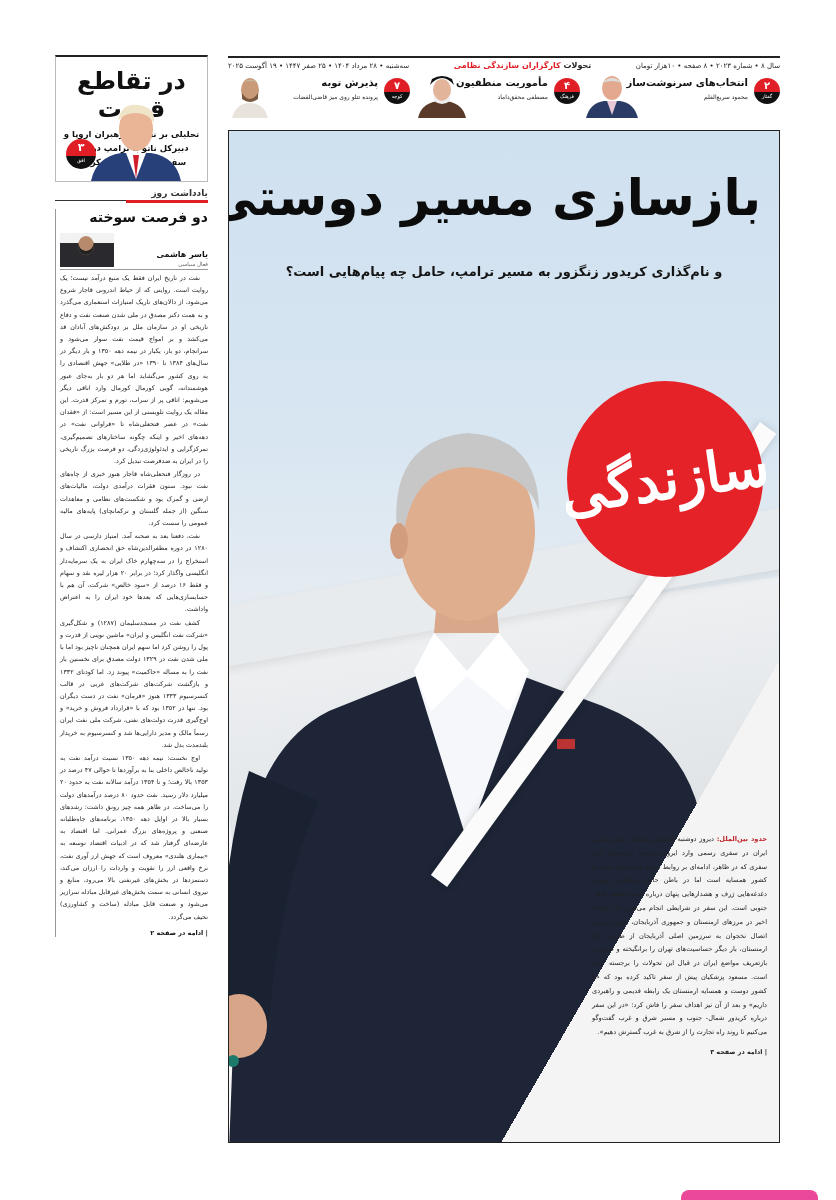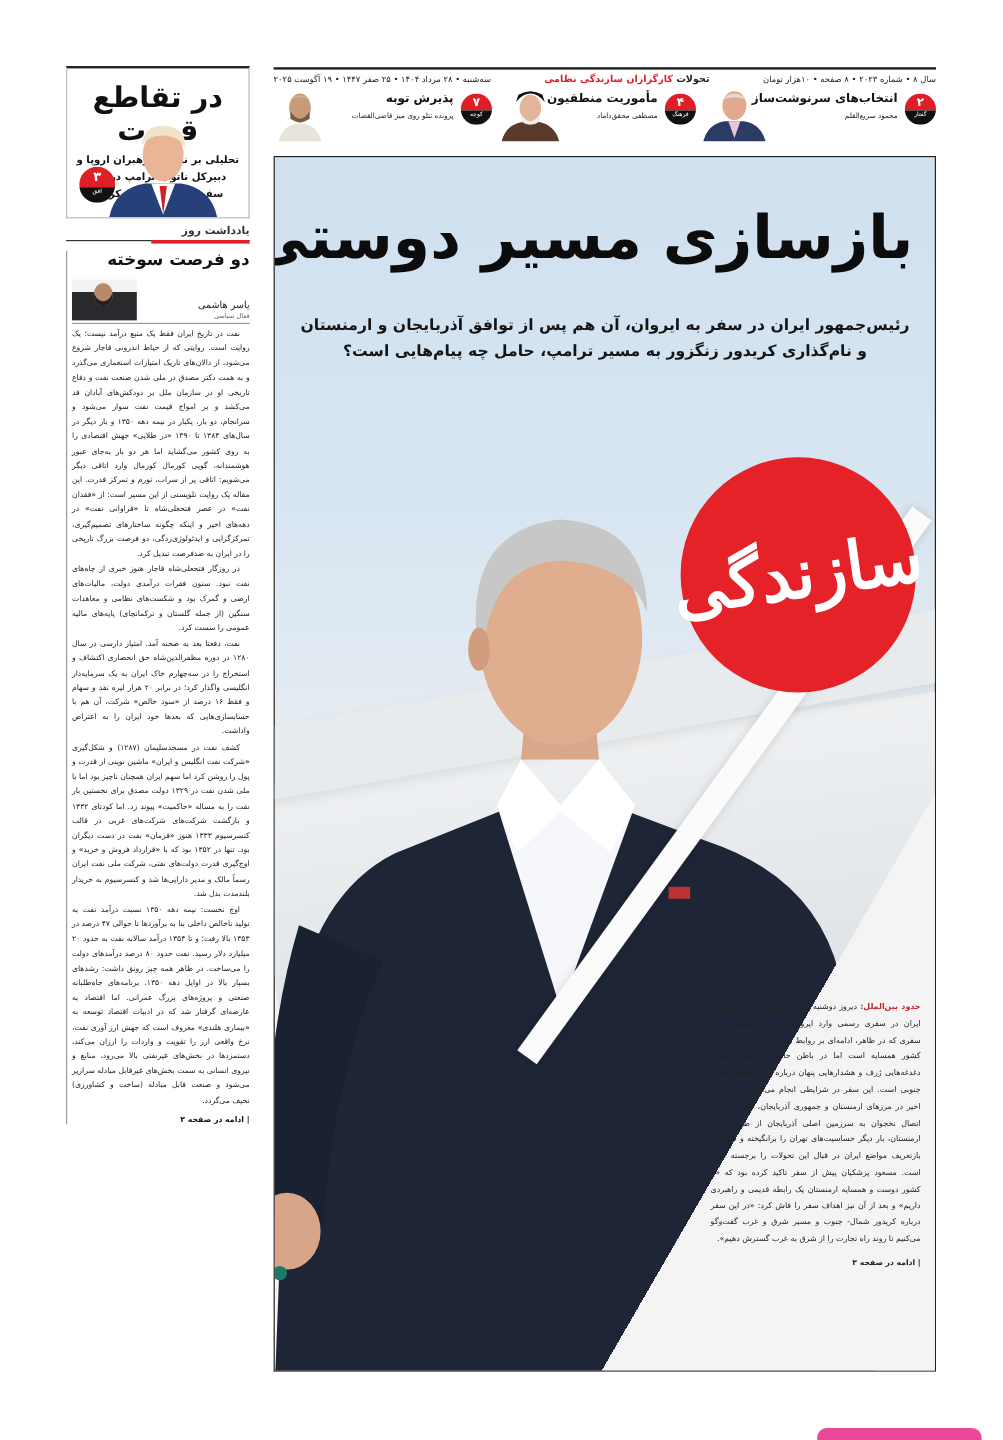--- a/index.html
+++ b/index.html
@@ -16,21 +16,21 @@
   .page-badge .top { background: #e01e26; color: #fff; height: 55%; font-size: 11px; font-weight: bold; display: flex; align-items: center; justify-content: center; }
   .page-badge .bot { background: #111; color: #fff; height: 45%; font-size: 5px; display: flex; align-items: flex-start; justify-content: center; padding-top: 1px; }
   .teaser-box .page-badge { left: 10px; top: 82px; }
 
   .note-header { margin-top: 6px; border-bottom: 1px solid #333; font-size: 9px; font-weight: bold; color: #333; text-align: right; padding-bottom: 2px; position: relative; }
   .note-header::after { content: ""; position: absolute; right: 0; bottom: -3px; width: 82px; height: 3px; background: #e01e26; }
   .note-box { border-left: 1px solid #999; margin-top: 6px; padding-left: 4px; }
   .note-title { font-size: 14px; font-weight: 900; text-align: right; margin-top: 8px; letter-spacing: -0.5px; }
   .note-lead { font-size: 7.8px; font-weight: bold; line-height: 13px; text-align: justify; margin-top: 5px; }
   .author-row { display: flex; flex-direction: row; align-items: flex-end; justify-content: space-between; margin-top: 8px; border-bottom: 1px solid #999; padding-bottom: 2px; }
-  .author-name { font-size: 8px; font-weight: normal; text-align: left; }
+  .author-name { font-size: 8px; font-weight: bold; text-align: left; }
   .author-role { font-size: 5.5px; color: #666; text-align: right; margin-top: 2px; }
   .author-photo { width: 54px; height: 34px; background: linear-gradient(180deg,#f2f2f2 0,#f2f2f2 30%,#2a2a2e 30%); position: relative; overflow: hidden; }
   .author-photo::before { content: ""; position: absolute; left: 18px; top: 3px; width: 16px; height: 19px; border-radius: 50%; background: #b88a6c; box-shadow: 0 -4px 0 0 #222 inset; }
   .note-body { font-size: 6.4px; line-height: 12.2px; text-align: justify; color: #222; margin-top: 2px; }
   .note-body p { margin-bottom: 1px; text-indent: 8px; }
   .continued { font-size: 6.5px; font-weight: bold; margin-top: 6px; text-align: right; }
   .continued::before { content: "| "; color: #222; }
 
   
   .masthead { position: absolute; left: 228px; top: 56px; width: 552px; }
@@ -172,21 +172,20 @@
     </svg>
   </div>
 </div>
 
 <div class="main">
   <div class="plane-body"></div>
   <div class="plane-wing"></div>
 
   <div class="headline">بازسازی مسیر دوستی</div>
   <div class="deck">
-    <div>رئیس‌جمهور ایران در سفر به ایروان، آن هم پس از توافق آذربایجان و ارمنستان</div>
     <div>و نام‌گذاری کریدور زنگزور به مسیر ترامپ، حامل چه پیام‌هایی است؟</div>
   </div>
 
   <svg class="person" viewBox="0 0 560 780">
 
     <path d="M20 780 L30 520 Q40 380 120 340 L220 300 L300 300 L380 330 Q470 360 490 440 L520 780 Z" fill="#1d2536"></path>
 
     <path d="M40 400 Q10 500 12 640 L60 650 Q70 520 110 430 Z" fill="#1a2232"></path>
 
     <path d="M205 300 L258 470 L320 300 Z" fill="#f5f7fb"></path>

